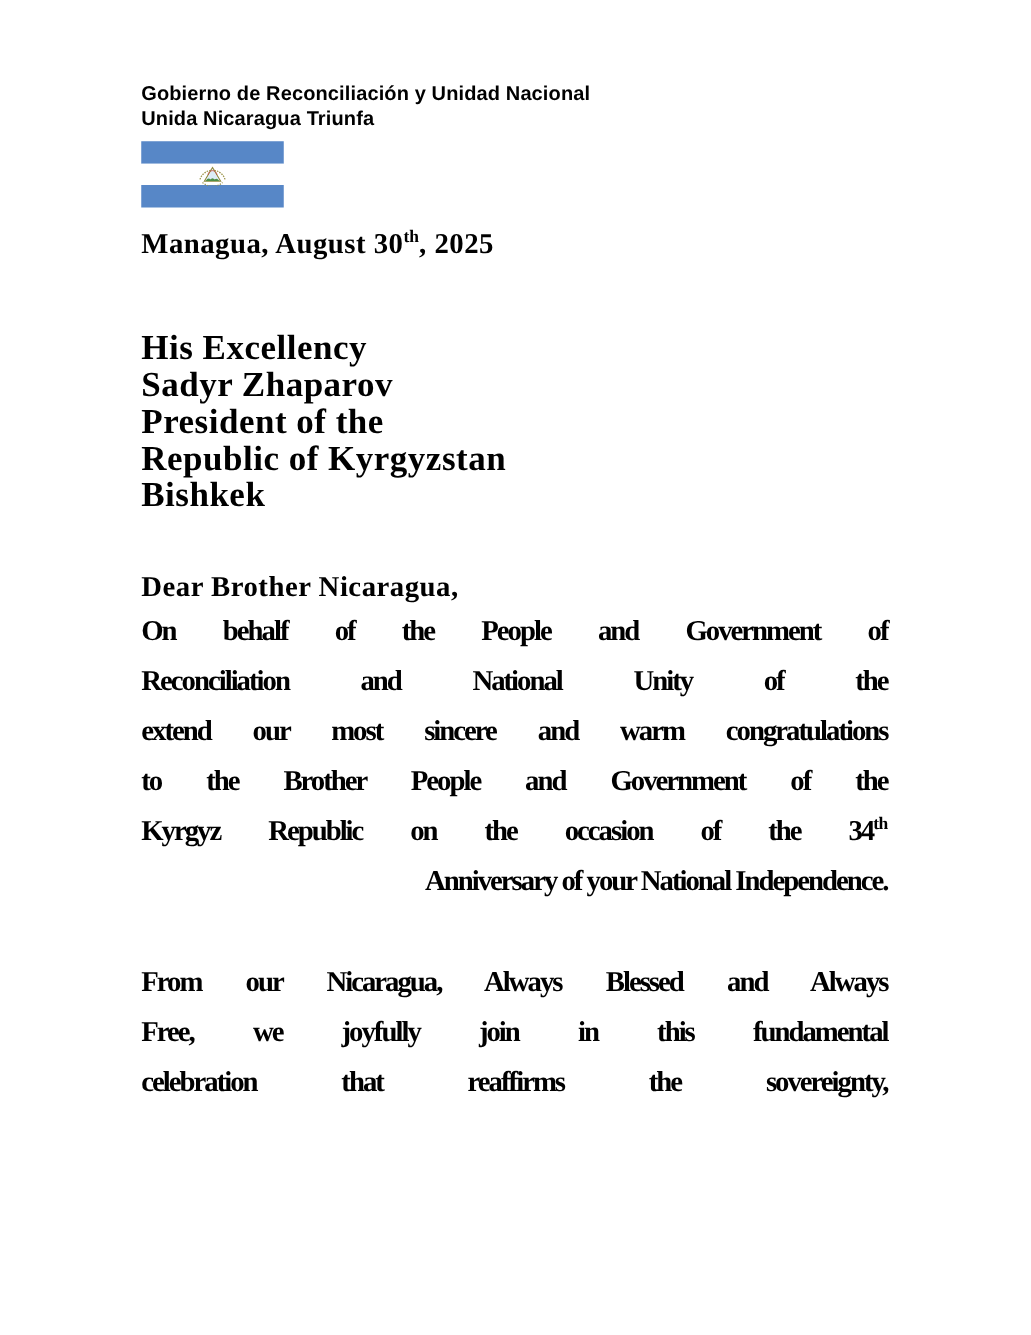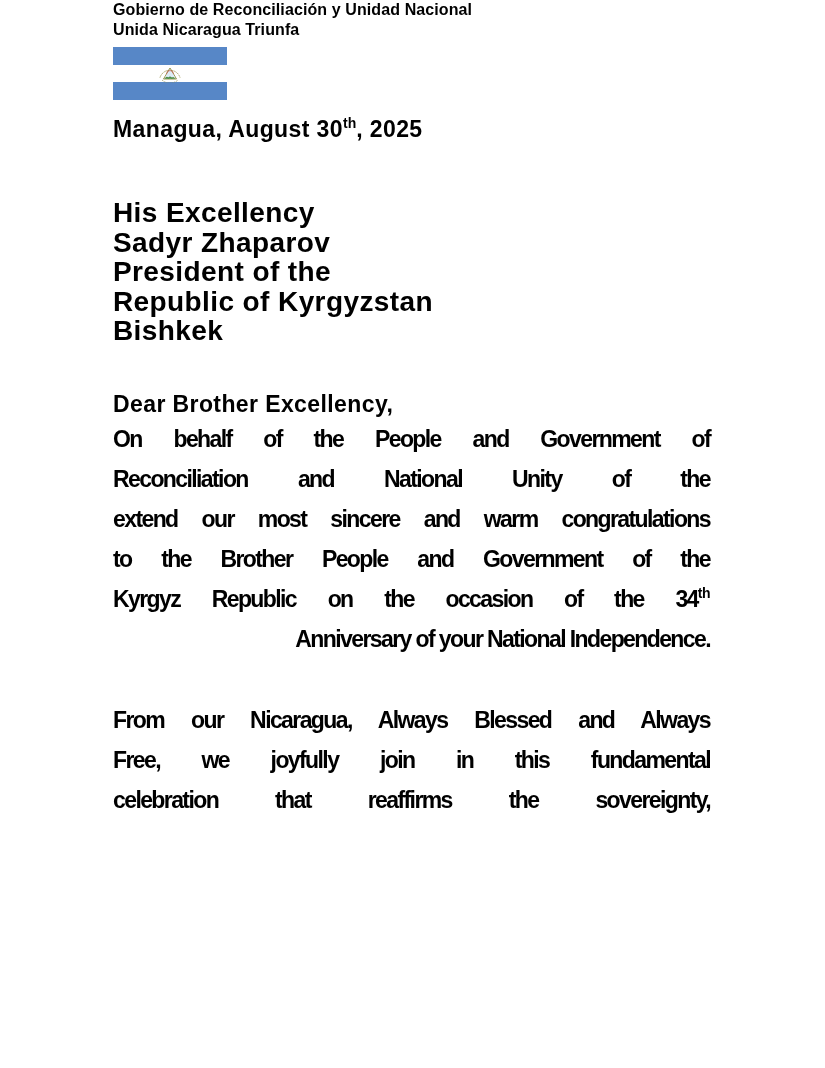--- a/index.html
+++ b/index.html
@@ -14,20 +14,21 @@
     background: #ffffff;
     color: #000000;
     overflow: hidden;
   }
   .content {
     margin-left: 113px;
     width: 597px;
   }
   
   .letterhead {
+    margin-top: 66px;
     font-family: "Liberation Sans", sans-serif;
     font-weight: 700;
     font-size: 16px;
     line-height: 20px;
     letter-spacing: 0.1px;
   }
   
   .flag {
     margin-top: 7px;
     width: 114px;
@@ -43,21 +44,21 @@
     background: #ffffff;
   }
   .stripe-white svg {
     position: absolute;
     left: 50%;
     top: 50%;
     transform: translate(-50%, -50%);
   }
   
   .mono {
-    font-family: Liberation Sans, sans-serif;
+    font-family: Liberation Serif, serif;
     font-weight: 700;
   }
   .dateline {
     margin-top: 14px;
     font-size: 23px;
     line-height: 30px;
     letter-spacing: 0.4px;
   }
   .address {
     margin-top: 54px;
@@ -126,21 +127,21 @@
     </div>
 
     <div class="mono address">
       <div>His Excellency</div>
       <div>Sadyr Zhaparov</div>
       <div>President of the</div>
       <div>Republic of Kyrgyzstan</div>
       <div>Bishkek</div>
     </div>
 
-    <div class="mono salutation">Dear Brother Excellency,</div>
+    <div class="mono salutation">Dear Brother Nicaragua,</div>
 
     <div class="mono para para-1">
       <div class="jline">On behalf of the People and Government of</div>
       <div class="jline">Reconciliation and National Unity of the</div>
       <div class="jline">extend our most sincere and warm congratulations</div>
       <div class="jline">to the Brother People and Government of the</div>
       <div class="jline"><span>Kyrgyz Republic on the occasion of the 34</span><sup>th</sup></div>
       <div class="lline">Anniversary of your National Independence.</div>
     </div>
 

